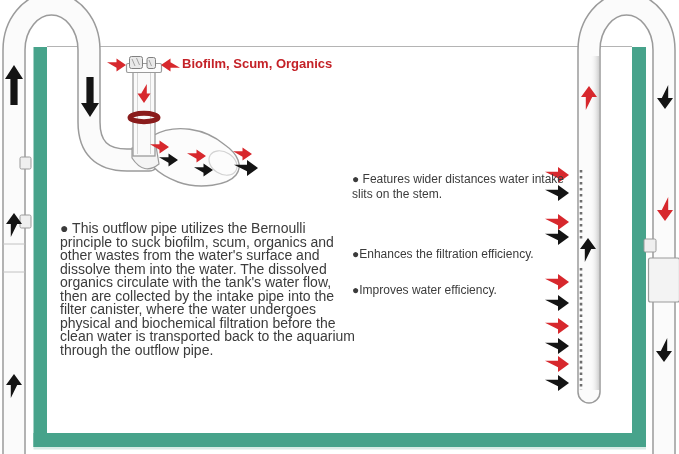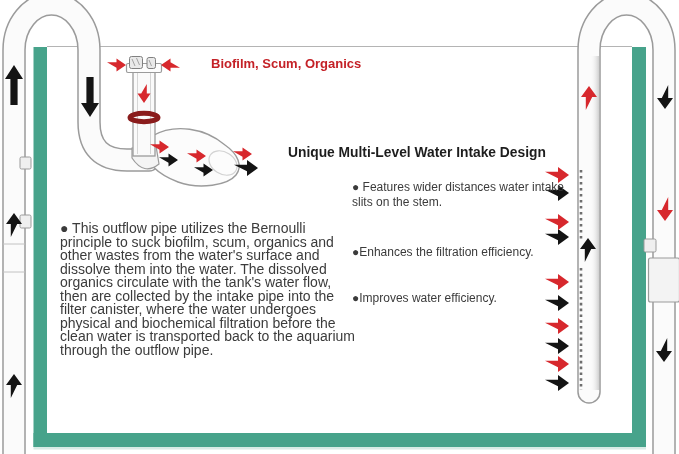--- a/index.html
+++ b/index.html
@@ -2,30 +2,30 @@
 <html><head>
 <meta charset="utf-8">
 <style>
   html,body{margin:0;padding:0;background:#fff;}
   .stage{
     position:relative;width:679px;height:454px;background:#ffffff;overflow:hidden;
     font-family:"Liberation Sans", sans-serif;
   }
   .stage svg{position:absolute;left:0;top:0;}
   .txt{position:absolute;}
-  .label-biofilm{left:182px;top:56px;font-size:13px;font-weight:bold;color:#c42127;white-space:nowrap;margin-left:29px;}
+  .label-biofilm{left:182px;top:56px;font-size:13px;font-weight:bold;color:#c42127;white-space:nowrap;}
   .h-skimmer{left:60px;top:194px;font-size:13.8px;font-weight:bold;color:#1d1d1d;white-space:nowrap;}
   .h-intake{left:288px;top:145px;font-size:13.8px;font-weight:bold;color:#1d1d1d;white-space:nowrap;}
   .para{color:#3b3b3b;font-size:14px;line-height:13.5px;text-align:left;}
   .para-1{left:60px;top:222px;width:298px;}
   .para-2{left:60px;top:351px;width:298px;}
-  .bullet{left:352px;width:214px;color:#3b3b3b;font-size:12px;line-height:15px;margin-top:8px;}
+  .bullet{left:352px;width:214px;color:#3b3b3b;font-size:12px;line-height:15px;}
   .bullet-1{top:172px;}
   .bullet-2{top:214px;}
-  .bullet-3{top:237px;}
+  .bullet-3{top:247px;}
   .bullet-4{top:283px;}
 </style>
 </head>
 <body>
 
 <div class="stage">
 
   <svg width="679" height="454" viewBox="0 0 679 454">
     <defs>
       <path id="arr-lg" d="M0 -3.6 L26 -3.6 L26 -9 L40 0 L26 9 L26 3.6 L0 3.6 Z"></path>
@@ -126,18 +126,17 @@
       <use href="#arr-md" transform="translate(545,364)"></use>
       <use href="#arr-md" transform="translate(589,110) rotate(-90)"></use>
       <use href="#arr-md" transform="translate(665,197) rotate(90)"></use>
     </g>
   </svg>
 
   <div class="txt label-biofilm">Biofilm, Scum, Organics</div>
 
   <div class="txt para para-1">● This outflow pipe utilizes the Bernoulli principle to suck biofilm, scum, organics and other wastes from the water's surface and dissolve them into the water. The dissolved organics circulate with the tank's water flow, then are collected by the intake pipe into the filter canister, where the water undergoes physical and biochemical filtration before the clean water is transported back to the aquarium through the outflow pipe.</div>
 
-  <div class="txt h-intake">Unique Multi-Level Water Intake Design</div>
   <div class="txt bullet bullet-1">● Features wider distances water intake slits on the stem.</div>
   <div class="txt bullet bullet-3">●Enhances the filtration efficiency.</div>
   <div class="txt bullet bullet-4">●Improves water efficiency.</div>
 
 </div>
 
 </body></html>

